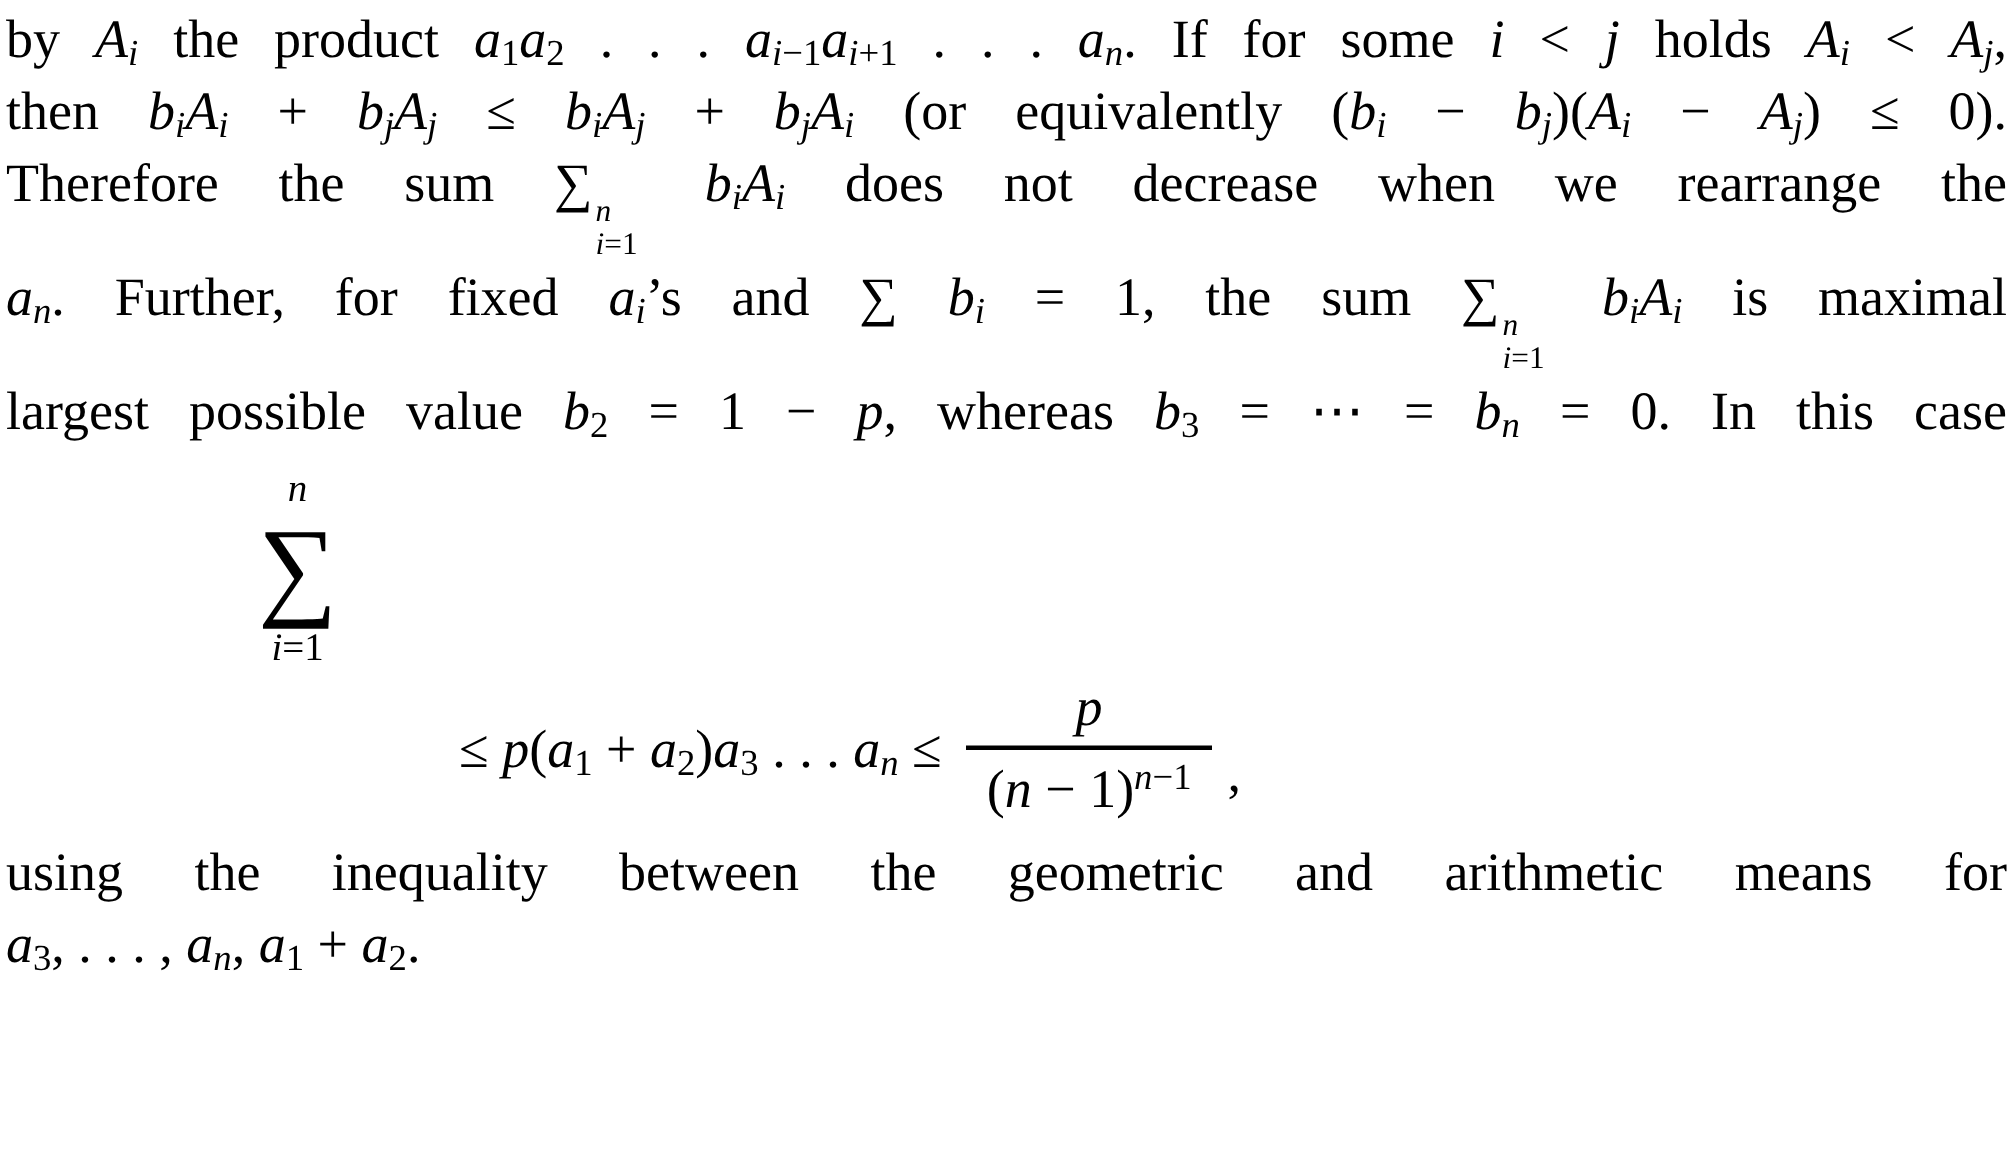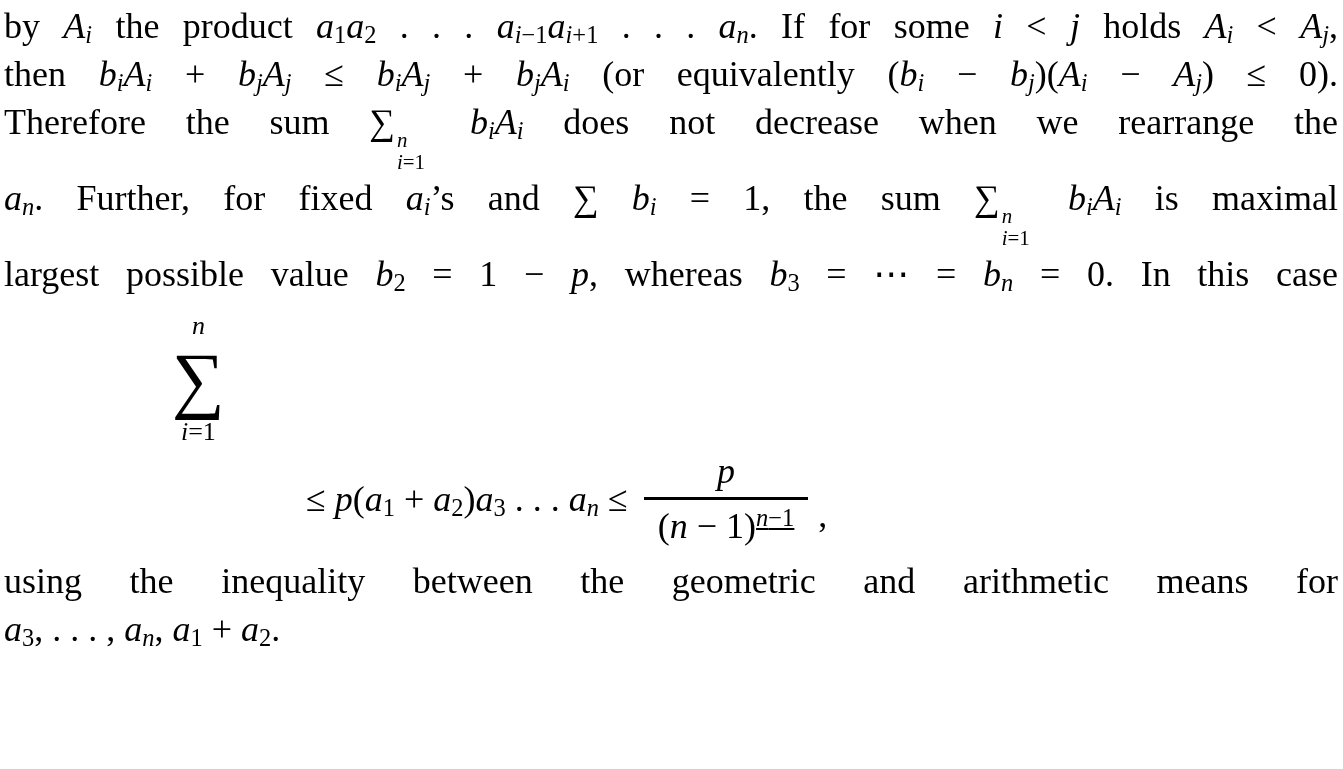--- a/index.html
+++ b/index.html
@@ -26,21 +26,21 @@
     text-align-last: justify;
   }
   i {
     font-style: italic;
   }
   sub, sup {
     font-size: 0.68em;
     line-height: 0;
   }
   sub { vertical-align: -0.22em; }
-  sup { vertical-align: 0.5em; text-decoration: underline; }
+  sup { vertical-align: 0.5em; }
   
   .lim {
     display: inline-flex;
     flex-direction: column;
     align-items: flex-start;
     font-size: 0.58em;
     line-height: 1.08;
     vertical-align: -0.62em;
     margin: 0 5px 0 2px;
   }

